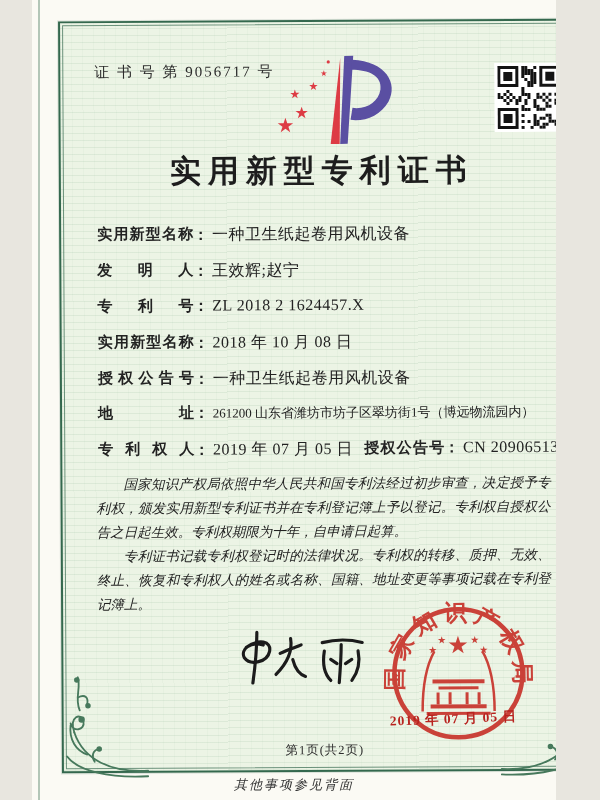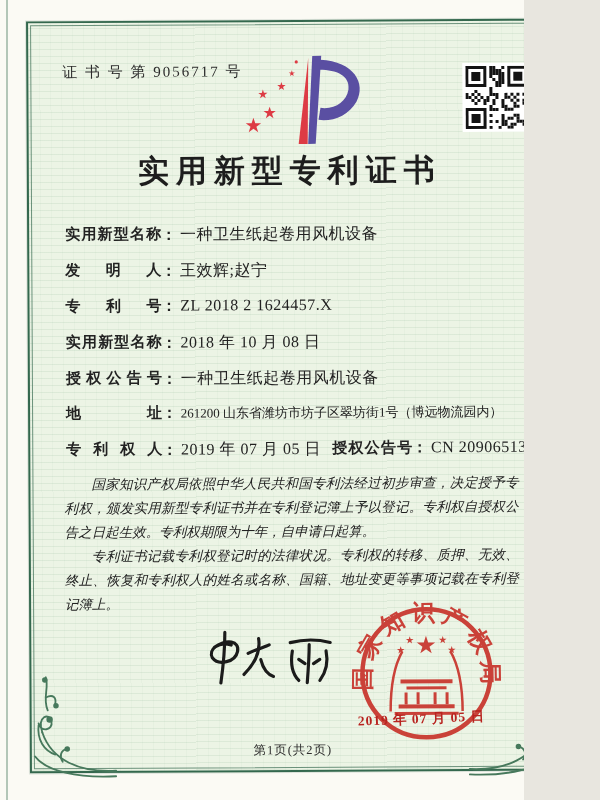--- a/index.html
+++ b/index.html
@@ -1,17 +1,17 @@
 <!DOCTYPE html>
 <html><head>
 <meta charset="utf-8">
 <style>
   html,body{margin:0;padding:0;}
   body{width:600px;height:800px;background:#e8e6df;font-family:"Liberation Serif", serif;}
-  .photo{position:relative;width:524px;height:800px;background:#fbfaf4;overflow:hidden;}
+  .photo{position:relative;width:524px;height:800px;background:#fbfaf4;overflow:hidden;margin-left:32px;}
   .page-edge{position:absolute;left:6px;top:0;width:2px;height:100%;background:rgba(62,112,84,.38);}
 
   .cert{
     position:absolute;left:28px;top:20px;width:522px;height:748px;
     background:
       repeating-linear-gradient(0deg, rgba(122,168,132,.14) 0 1px, rgba(0,0,0,0) 1px 7px),
       repeating-linear-gradient(90deg, rgba(150,190,158,.07) 0 1px, rgba(0,0,0,0) 1px 11px),
       #ecf4e5;
     border:2px solid #34684e;
     transform:rotate(-0.3deg);
@@ -297,13 +297,14 @@
       <path d="M24,46 C18,32 26,22 22,10"></path>
       <path d="M22,32 C30,28 34,32 32,40"></path>
       <path d="M40,102 C36,96 38,90 44,88"></path>
       <circle cx="26" cy="56" r="2.5" fill="#47795c"></circle>
       <circle cx="21" cy="13" r="2" fill="#47795c"></circle>
       <circle cx="33" cy="41" r="2" fill="#47795c"></circle>
       <circle cx="45" cy="88" r="2" fill="#47795c"></circle>
     </svg>
   </div>
 
+  <div class="footer-note">其他事项参见背面</div>
 </div>
 
 </body></html>

